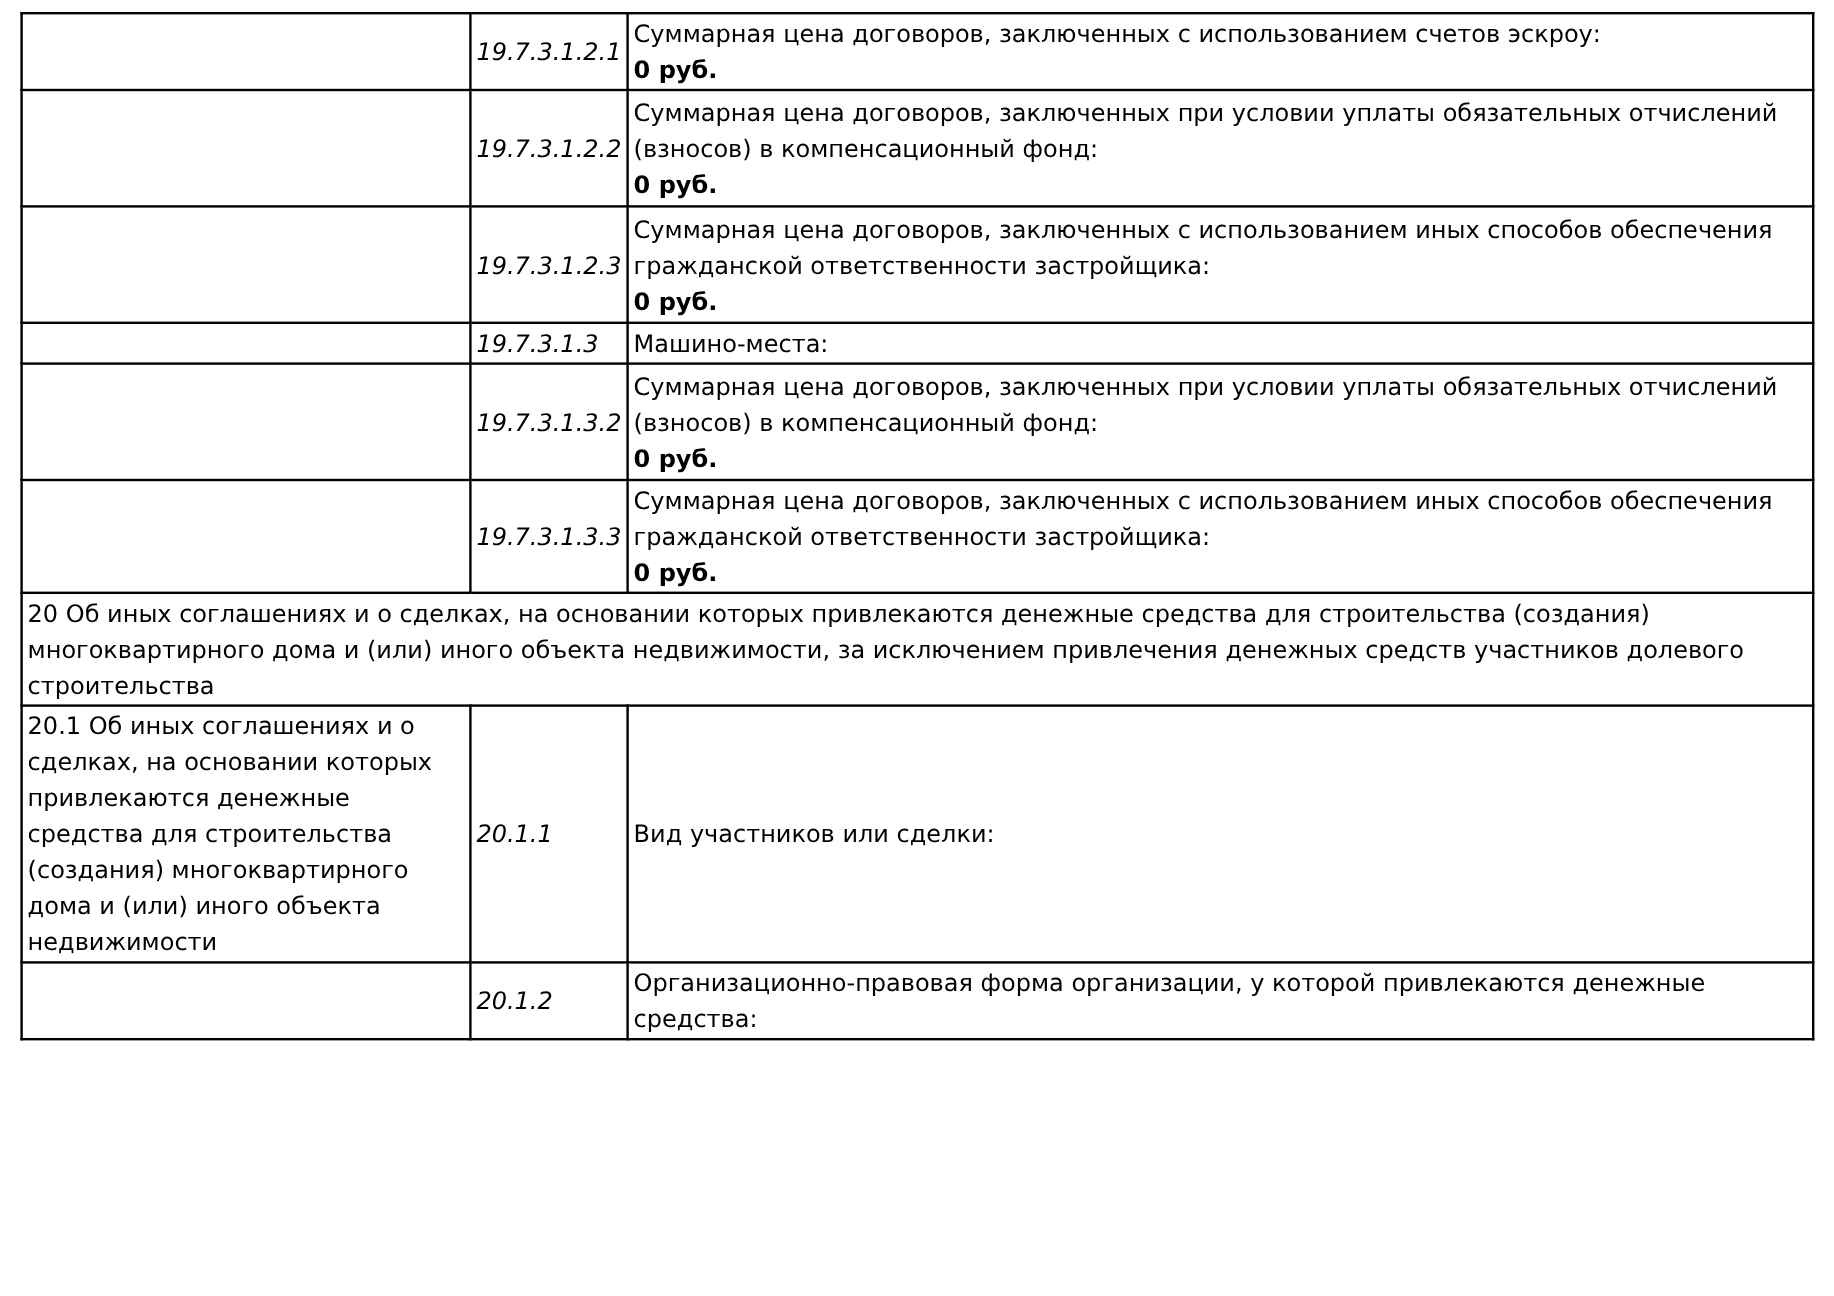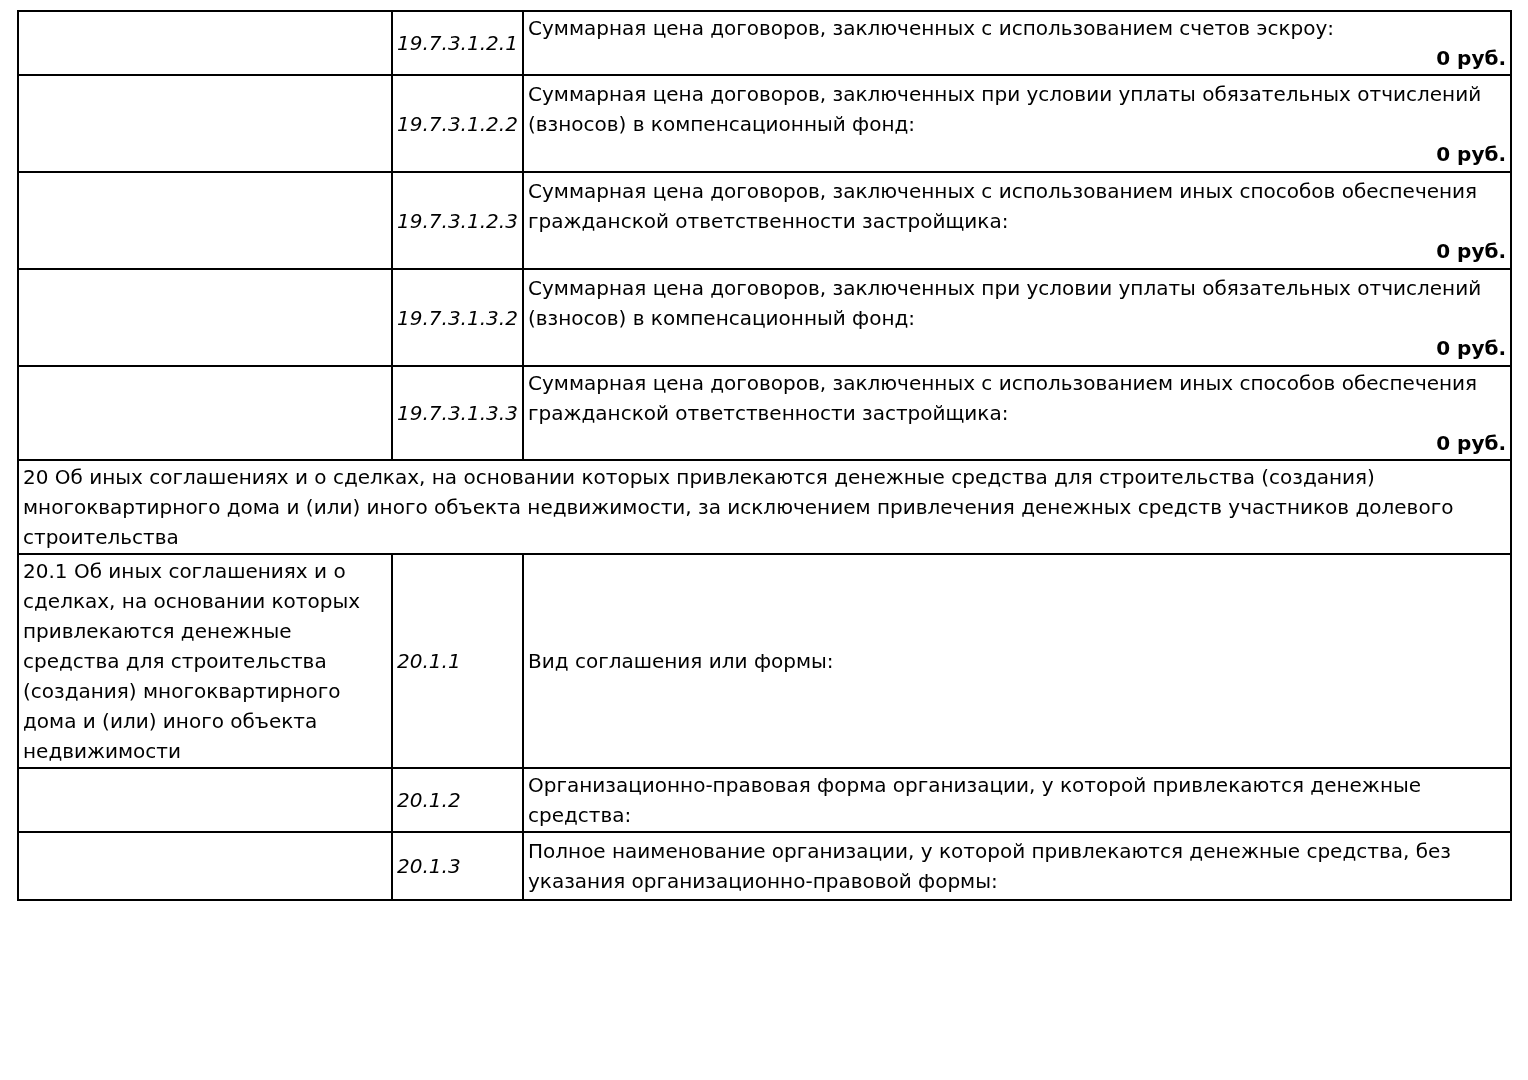--- a/index.html
+++ b/index.html
@@ -24,21 +24,21 @@
   table.decl td {
     border: 2px solid #000000;
     vertical-align: middle;
     padding: 1px 4px;
     line-height: 30px;
     overflow: hidden;
     word-wrap: break-word;
   }
   td.code-cell { padding-left: 4px; font-style: italic; }
   td.section-cell { padding: 2px 4px; }
-  .value { font-weight: bold; text-align: right; }
+  .value { font-weight: bold; }
   .group-text { max-width: 352px; }
 </style>
 </head>
 <body>
 
 <table class="decl">
   <colgroup>
     <col style="width:374px">
     <col style="width:131px">
     <col style="width:988px">
@@ -65,20 +65,27 @@
 
     <tr style="height:97px">
       <td></td>
       <td class="code-cell">19.7.3.1.2.3</td>
       <td>
         <div>Суммарная цена договоров, заключенных с использованием иных способов обеспечения гражданской ответственности застройщика:</div>
         <div class="value">0 руб.</div>
       </td>
     </tr>
 
+    <tr style="height:33px">
+      <td></td>
+      <td class="code-cell">19.7.3.1.3</td>
+      <td>
+        <div>Машино-места:</div>
+      </td>
+    </tr>
 
 
     <tr style="height:97px">
       <td></td>
       <td class="code-cell">19.7.3.1.3.2</td>
       <td>
         <div>Суммарная цена договоров, заключенных при условии уплаты обязательных отчислений (взносов) в компенсационный фонд:</div>
         <div class="value">0 руб.</div>
       </td>
     </tr>
@@ -95,35 +102,28 @@
     <tr style="height:79px">
       <td colspan="3" class="section-cell">20 Об иных соглашениях и о сделках, на основании которых привлекаются денежные средства для строительства (создания) многоквартирного дома и (или) иного объекта недвижимости, за исключением привлечения денежных средств участников долевого строительства</td>
     </tr>
 
     <tr style="height:188px">
       <td>
         <div class="group-text">20.1 Об иных соглашениях и о сделках, на основании которых привлекаются денежные средства для строительства (создания) многоквартирного дома и (или) иного объекта недвижимости</div>
       </td>
       <td class="code-cell">20.1.1</td>
       <td>
-        <div>Вид соглашения или формы:</div>
+        <div>Вид участников или сделки:</div>
       </td>
     </tr>
 
     <tr style="height:60px">
       <td></td>
       <td class="code-cell">20.1.2</td>
       <td>
         <div>Организационно-правовая форма организации, у которой привлекаются денежные средства:</div>
       </td>
     </tr>
 
-    <tr style="height:68px">
-      <td></td>
-      <td class="code-cell">20.1.3</td>
-      <td>
-        <div>Полное наименование организации, у которой привлекаются денежные средства, без указания организационно-правовой формы:</div>
-      </td>
-    </tr>
 
 
   </tbody>
 </table>
 
 </body></html>

